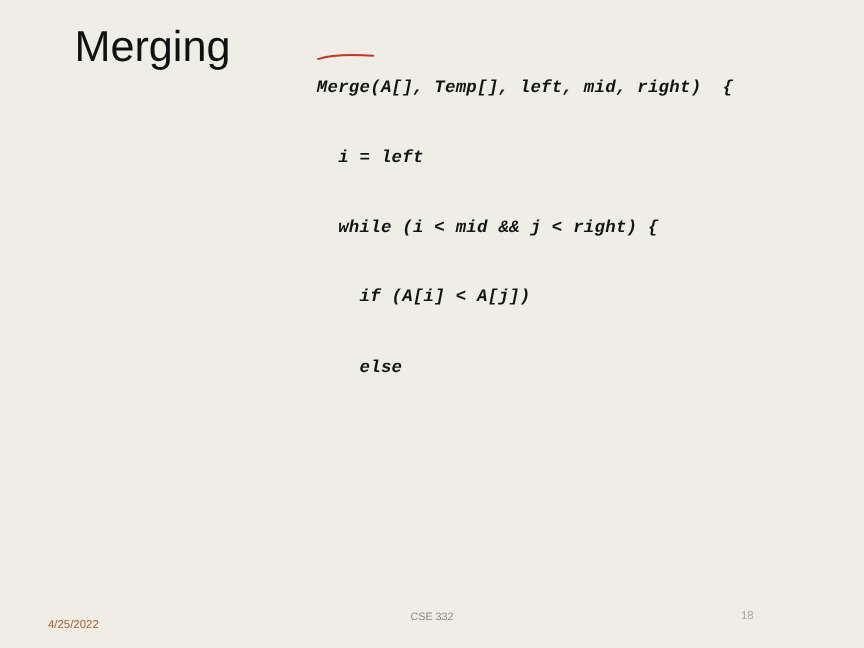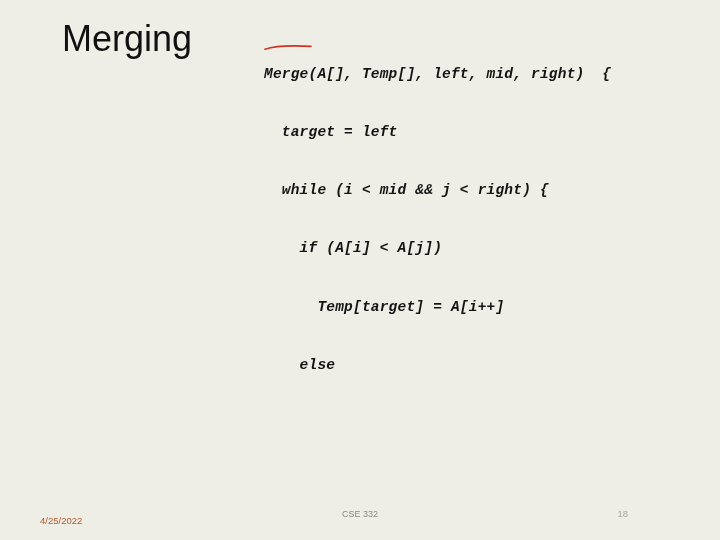--- a/index.html
+++ b/index.html
@@ -87,24 +87,23 @@
 </style>
 </head>
 <body>
 
 <div class="slide">
 
   <div id="slide-title">Merging</div>
 
   <div id="code-block">
     <div class="code-line">Merge(A[], Temp[], left, mid, right)  {</div>
-    <div class="code-line">  target = left</div>
+    <div class="code-line">  i = left</div>
     <div class="code-line">  while (i &lt; mid &amp;&amp; j &lt; right) {</div>
     <div class="code-line">    if (A[i] &lt; A[j])</div>
-    <div class="code-line">      Temp[target] = A[i++]</div>
     <div class="code-line">    else</div>
     
     
     
     
     
     
     
     
     

